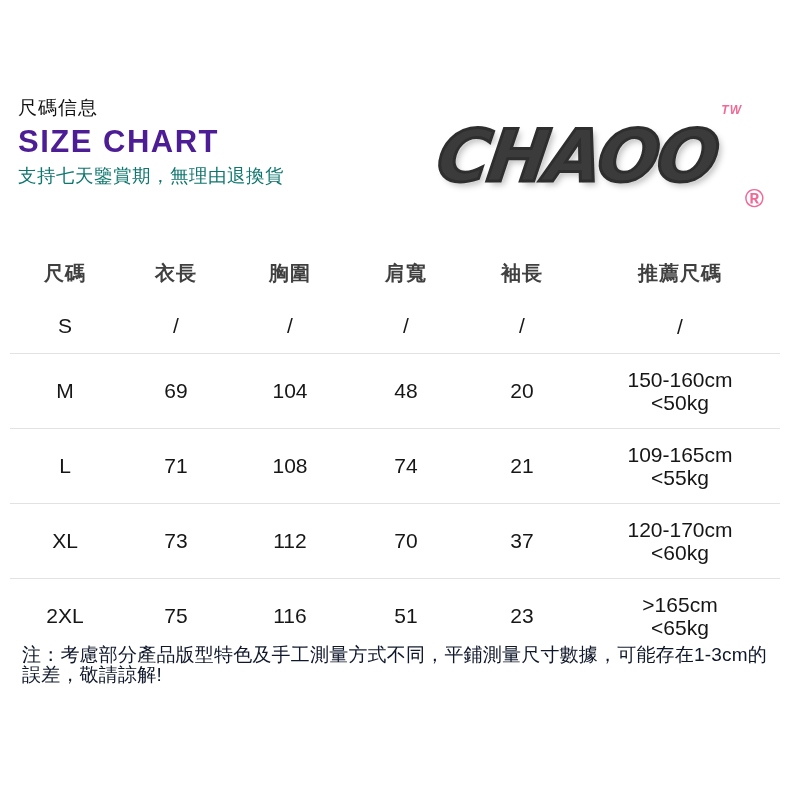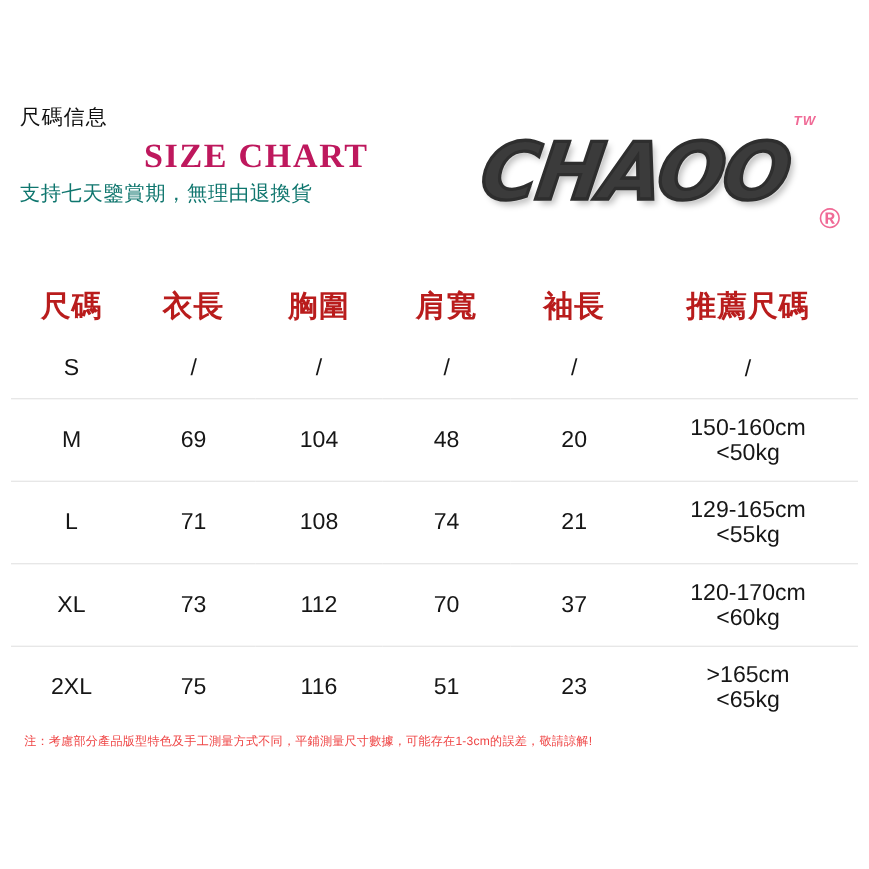--- a/index.html
+++ b/index.html
@@ -44,25 +44,24 @@
     letter-spacing: 1px;
     color: #111;
     line-height: 26px;
     margin: 0 0 2px 0;
     font-weight: 400;
   }
   .title-big {
     font-size: 31px;
     font-weight: bold;
     letter-spacing: 1.5px;
-    color: #be185d;
+    color: #4c1d95;
     line-height: 38px;
     margin: 0 0 2px 0;
-    font-family: Liberation Serif, serif;
-    text-align: center;
+    font-family: Liberation Sans, sans-serif;
   }
   .title-sub {
     font-size: 18.5px;
     color: #0f766e;
     line-height: 26px;
     margin: 0;
     letter-spacing: 0.5px;
   }
 
   
@@ -123,23 +122,23 @@
     width: 770px;
     table-layout: fixed;
   }
   table.size-table th,
   table.size-table td {
     text-align: center;
     vertical-align: middle;
     border: none;
   }
   table.size-table thead th {
-    font-size: 27px;
-    font-weight: bold;
-    color: #b91c1c;
+    font-size: 20px;
+    font-weight: bold;
+    color: #404040;
     padding: 4px 0 12px 0;
     letter-spacing: 1px;
   }
   table.size-table tbody tr {
     border-top: 1px solid #e2e2e2;
   }
   table.size-table tbody tr:first-child {
     border-top: 1px solid #e2e2e2;
   }
   table.size-table tbody td {
@@ -166,24 +165,24 @@
   col.c-len    { width: 112px; }
   col.c-chest  { width: 116px; }
   col.c-shldr  { width: 116px; }
   col.c-sleeve { width: 116px; }
   col.c-rec    { width: 200px; }
 
   
   .note {
     position: absolute;
     left: 22px;
-    top: 664px;
+    top: 645px;
     width: 750px;
-    font-size: 11px;
-    color: #ef4444;
+    font-size: 19px;
+    color: #0f172a;
     letter-spacing: 0.2px;
     line-height: 20px;
   }
 </style>
 </head>
 <body>
 
 <div class="page">
 
   <div class="header">
@@ -243,21 +242,21 @@
             <span class="l2">&lt;50kg</span>
           </td>
         </tr>
         <tr>
           <td>L</td>
           <td>71</td>
           <td>108</td>
           <td>74</td>
           <td>21</td>
           <td class="rec">
-            <span class="l1">129-165cm</span>
+            <span class="l1">109-165cm</span>
             <span class="l2">&lt;55kg</span>
           </td>
         </tr>
         <tr>
           <td>XL</td>
           <td>73</td>
           <td>112</td>
           <td>70</td>
           <td>37</td>
           <td class="rec">

